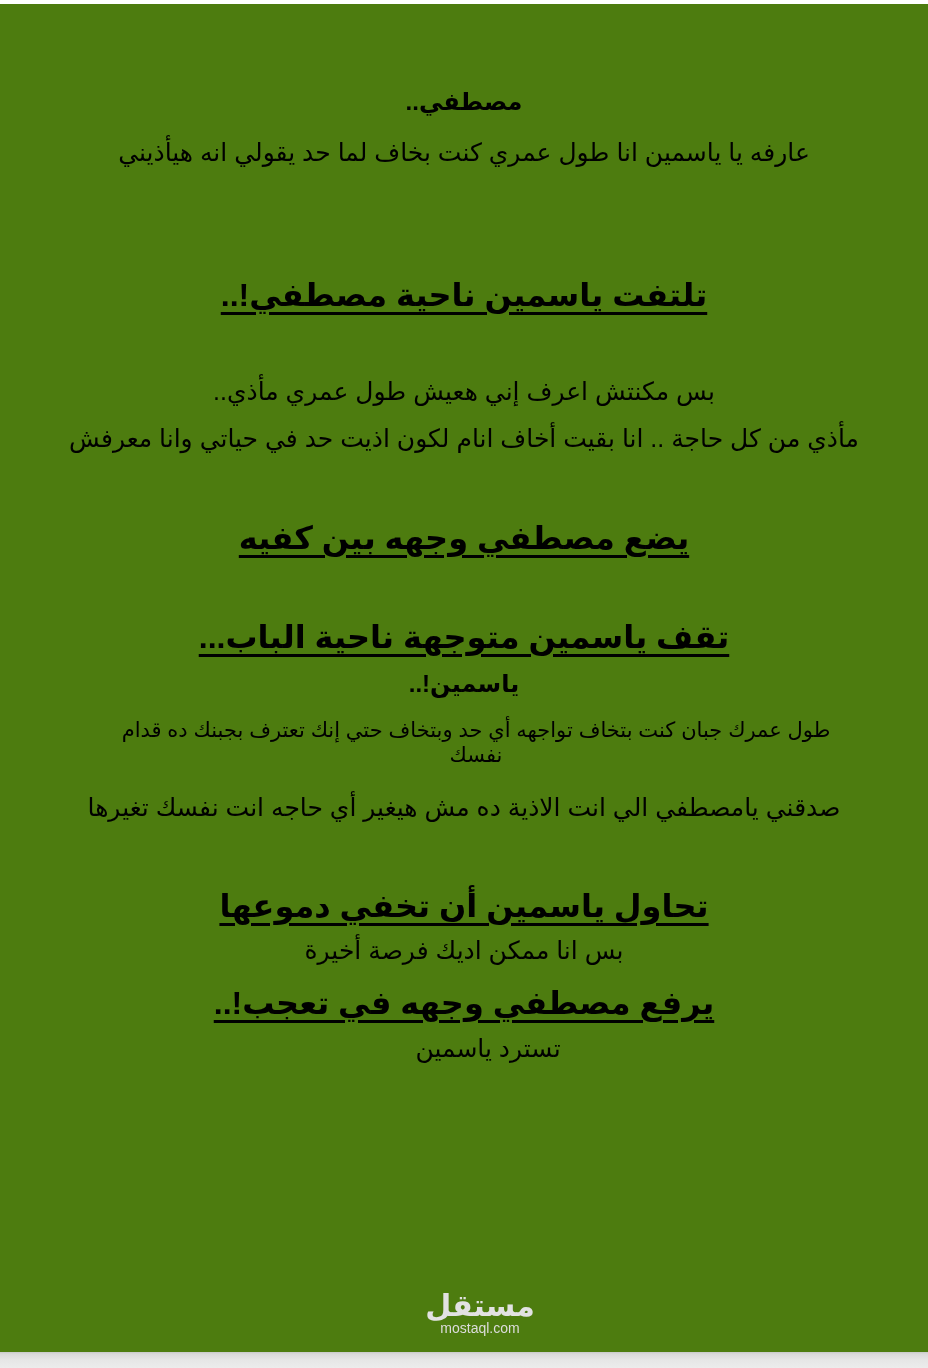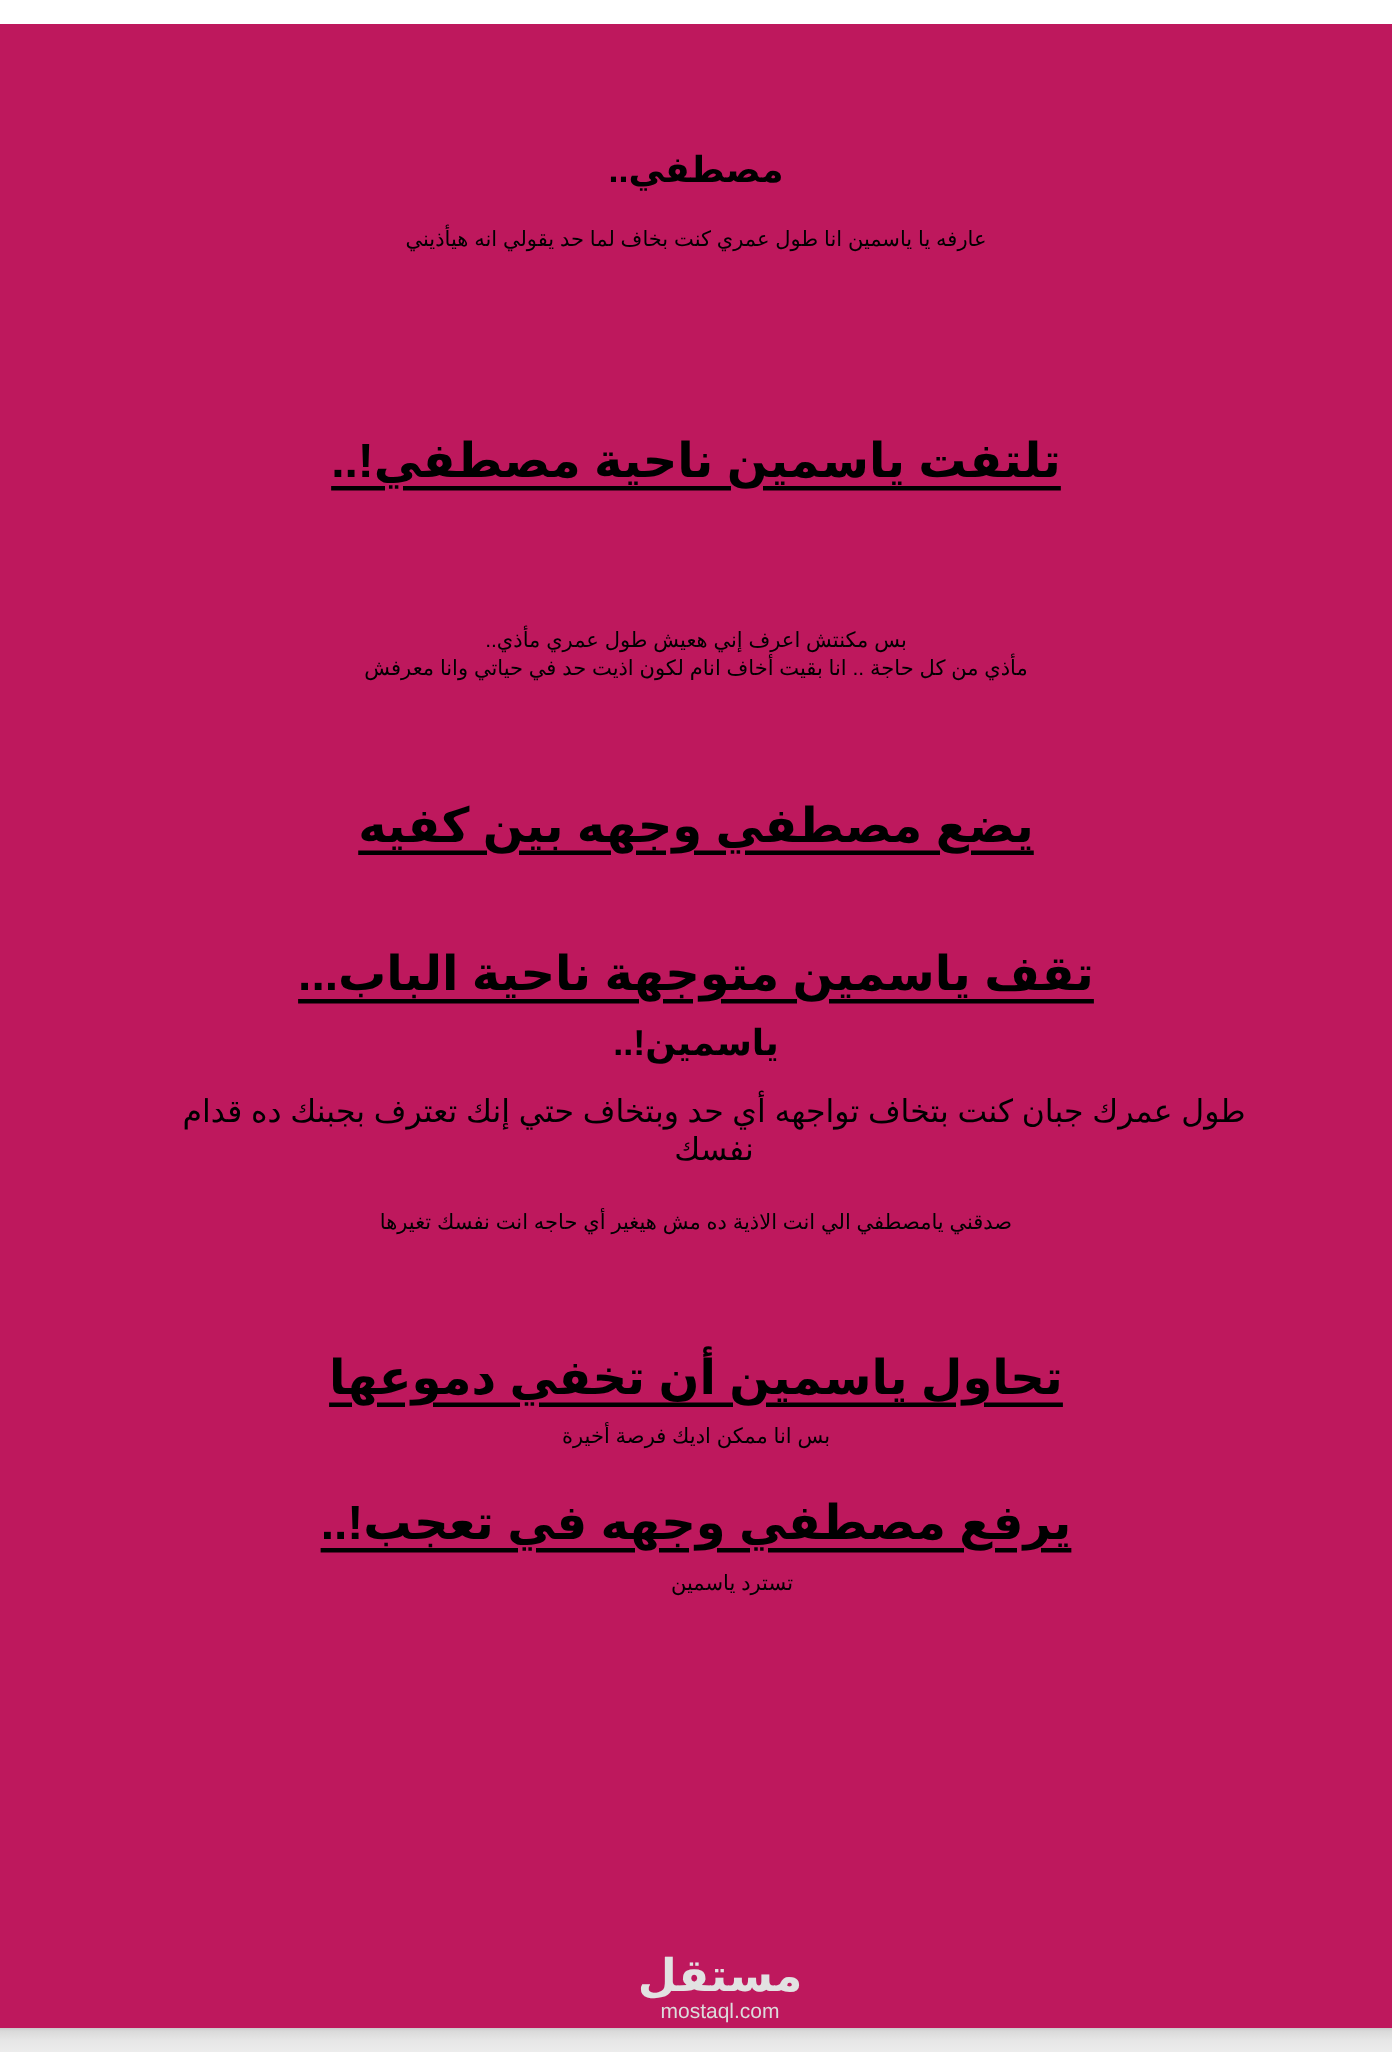--- a/index.html
+++ b/index.html
@@ -10,24 +10,24 @@
     body {
       width: 928px;
       height: 1368px;
       position: relative;
       overflow: hidden;
       font-family: "Liberation Sans", "DejaVu Sans", sans-serif;
       color: #000000;
     }
     .page {
       position: absolute;
-      left: 0; top: 16px;
+      left: 0; top: 4px;
       width: 928px;
       height: 1352px;
-      background: #be185d;
+      background: #4d7c0f;
     }
     .line {
       position: absolute;
       left: 0;
       width: 928px;
       text-align: center;
       direction: rtl;
       white-space: nowrap;
       line-height: 1;
     }
@@ -38,21 +38,21 @@
     .heading .u {
       text-decoration: underline;
       text-decoration-thickness: 3px;
       text-underline-offset: 6px;
     }
     .speaker {
       font-weight: bold;
       font-size: 24px;
     }
     .body-text {
-      font-size: 14px;
+      font-size: 25px;
     }
     .wrap {
       position: absolute;
       text-align: center;
       direction: rtl;
       font-size: 21px;
       line-height: 25px;
       white-space: normal;
     }
     .watermark {
@@ -97,21 +97,21 @@
 
   <div class="line body-text" style="top:136px;">
     <span>عارفه يا ياسمين انا طول عمري كنت بخاف لما حد يقولي انه هيأذيني</span>
   </div>
 
 
   <div class="line heading" style="top:275px;">
     <span class="u">تلتفت ياسمين ناحية مصطفي!..</span>
   </div>
 
-  <div class="line body-text" style="top:375px;margin-top:28px;">
+  <div class="line body-text" style="top:375px;">
     <span>بس مكنتش اعرف إني هعيش طول عمري مأذي..</span>
   </div>
 
   <div class="line body-text" style="top:422px;">
     <span>مأذي من كل حاجة .. انا بقيت أخاف انام لكون اذيت حد في حياتي وانا معرفش</span>
   </div>
 
   <div class="line heading" style="top:518px;">
     <span class="u">يضع مصطفي وجهه بين كفيه</span>
   </div>

